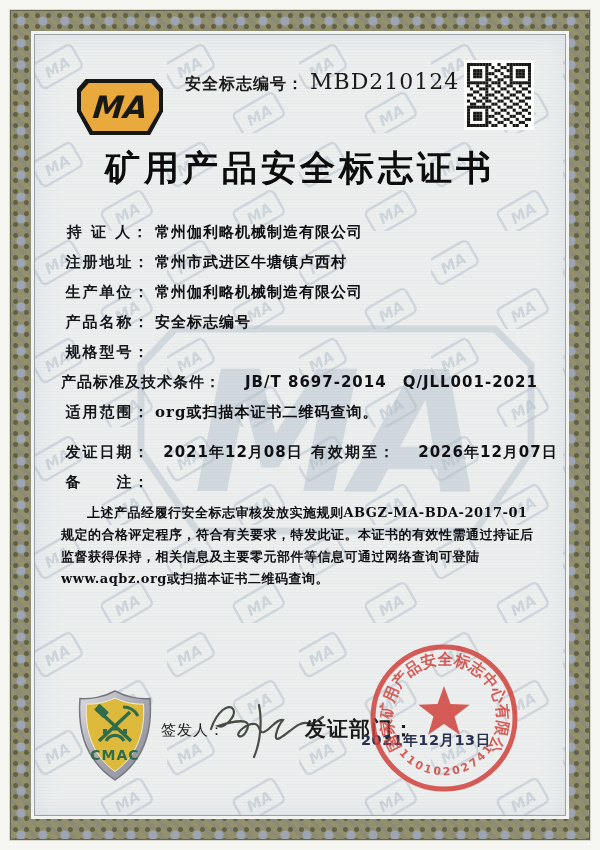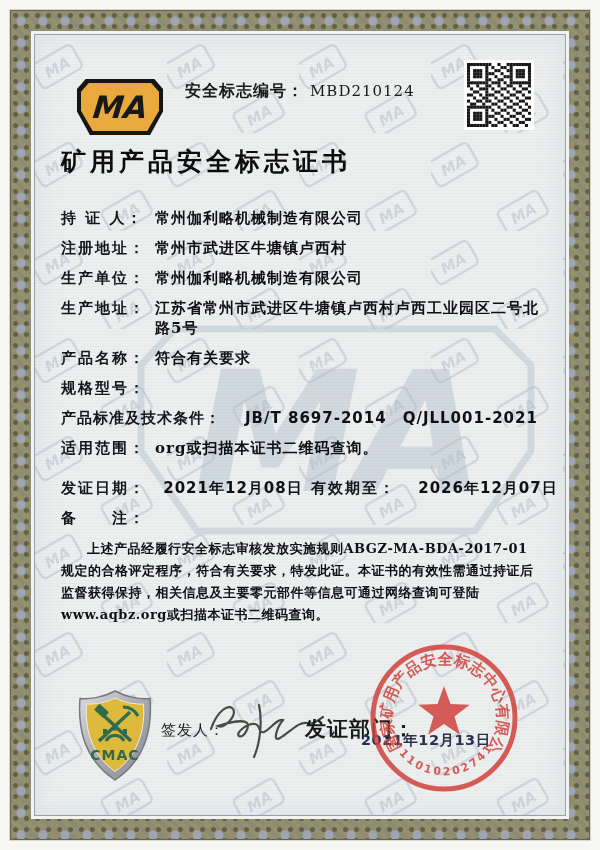--- a/index.html
+++ b/index.html
@@ -23,32 +23,32 @@
   
   .hdr{display:flex;align-items:flex-start;}
   .ma-badge-outer{margin-left:16px;margin-top:22px;width:86px;height:56px;background:#161614;
     clip-path:polygon(10% 0,90% 0,100% 18%,100% 58%,85% 100%,15% 100%,0 58%,0 18%);
     display:flex;align-items:center;justify-content:center;}
   .ma-badge-inner{width:78px;height:48px;background:#e9a93c;
     clip-path:polygon(10% 0,90% 0,100% 18%,100% 58%,85% 100%,15% 100%,0 58%,0 18%);
     display:flex;align-items:center;justify-content:center;}
   .ma-badge-text{font-weight:800;font-style:italic;font-size:31px;color:#181814;
     transform:skewX(-6deg);letter-spacing:0;line-height:1;}
-  .certno{margin-left:22px;margin-top:24px;font-size:16px;display:flex;align-items:baseline;}
+  .certno{margin-left:22px;margin-top:12px;font-size:16px;display:flex;align-items:baseline;}
   .certno .lab{font-weight:700;letter-spacing:1px;}
-  .certno .num{font-family:"DejaVu Serif",serif;font-size:15px;letter-spacing:1px;margin-left:6px;}
+  .certno .num{font-family:"DejaVu Serif",serif;font-size:22px;letter-spacing:1px;margin-left:6px;}
   .qr{margin-left:auto;margin-right:8px;margin-top:6px;width:64px;height:64px;background:#fdfdfc;
       box-shadow:0 0 0 3px #fdfdfc;}
   
-  .title{margin-top:10px;text-align:left;font-family:"DejaVu Serif",serif;font-weight:800;
-    font-size:25px;letter-spacing:4px;color:#0c0c0c;}
+  .title{margin-top:10px;text-align:center;font-family:"DejaVu Serif",serif;font-weight:800;
+    font-size:35px;letter-spacing:4px;color:#0c0c0c;}
   
   .fields{margin-top:30px;position:relative;z-index:2;}
   .row{display:flex;margin-bottom:10px;font-size:15px;line-height:20px;}
-  .row .lbl{flex:none;width:94px;font-weight:700;letter-spacing:2px;color:#14161a;}
+  .row .lbl{flex:none;width:94px;font-weight:700;letter-spacing:2px;color:#14161a;text-align:center;}
   .row.wide .lbl{width:auto;letter-spacing:1px;margin-right:24px;}
   .row .val{font-family:"DejaVu Serif",serif;font-weight:700;color:#101014;letter-spacing:1px;}
   .row .val.latin{font-family:"DejaVu Sans",sans-serif;letter-spacing:1px;}
   .row.dates{margin-top:20px;}
   .row.dates .val{width:156px;flex:none;text-align:center;}
   .row.dates .lbl2{width:auto;margin-right:14px;}
   .row.remark{margin-top:4px;}
   
   .statement{margin-top:8px;position:relative;z-index:2;font-family:"DejaVu Serif",serif;
     font-weight:700;font-size:13px;line-height:22px;text-indent:2em;letter-spacing:.5px;color:#101014;}
@@ -346,26 +346,22 @@
         </div>
         <div class="row">
           <span class="lbl">注册地址：</span>
           <span class="val">常州市武进区牛塘镇卢西村</span>
         </div>
         <div class="row">
           <span class="lbl">生产单位：</span>
           <span class="val">常州伽利略机械制造有限公司</span>
         </div>
         <div class="row">
-          <span class="lbl">生产地址：</span>
-          <span class="val">江苏省常州市武进区牛塘镇卢西村卢西工业园区二号北路5号</span>
-        </div>
-        <div class="row">
           <span class="lbl">产品名称：</span>
-          <span class="val">符合有关要求</span>
+          <span class="val">安全标志编号</span>
         </div>
         <div class="row">
           <span class="lbl">规格型号：</span>
         </div>
         <div class="row wide">
           <span class="lbl">产品标准及技术条件：</span>
           <span class="val latin">JB/T 8697-2014　Q/JLL001-2021</span>
         </div>
         <div class="row">
           <span class="lbl">适用范围：</span>

